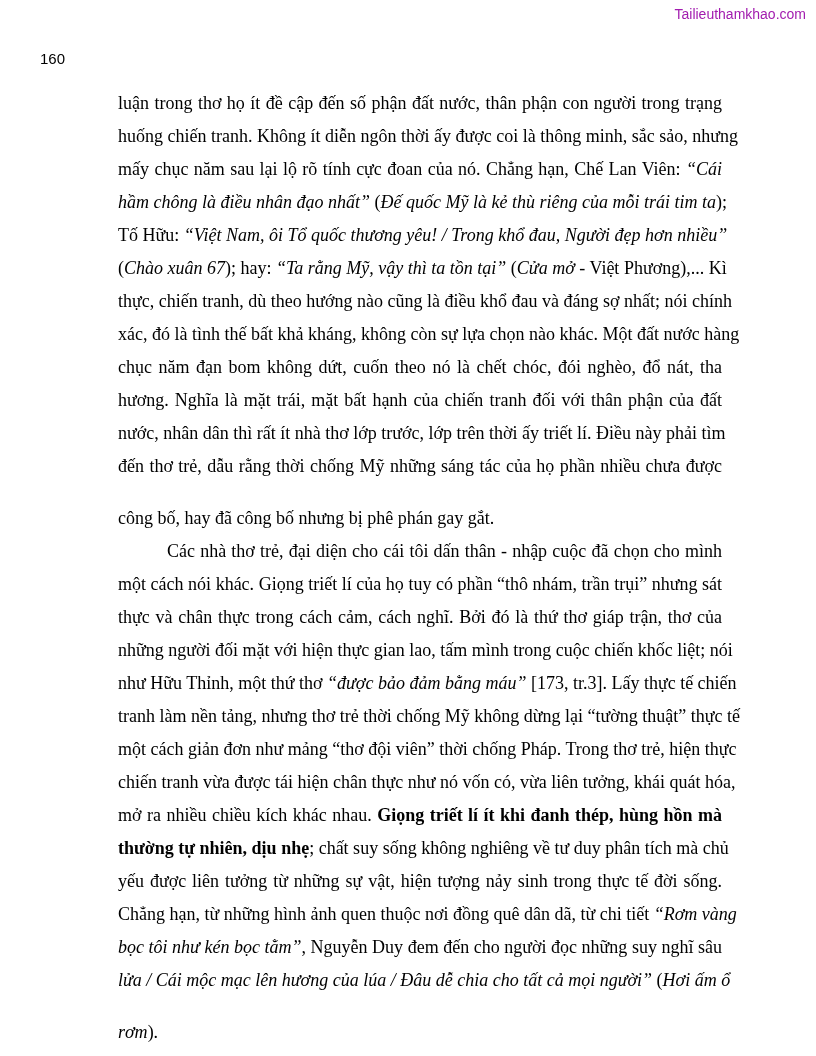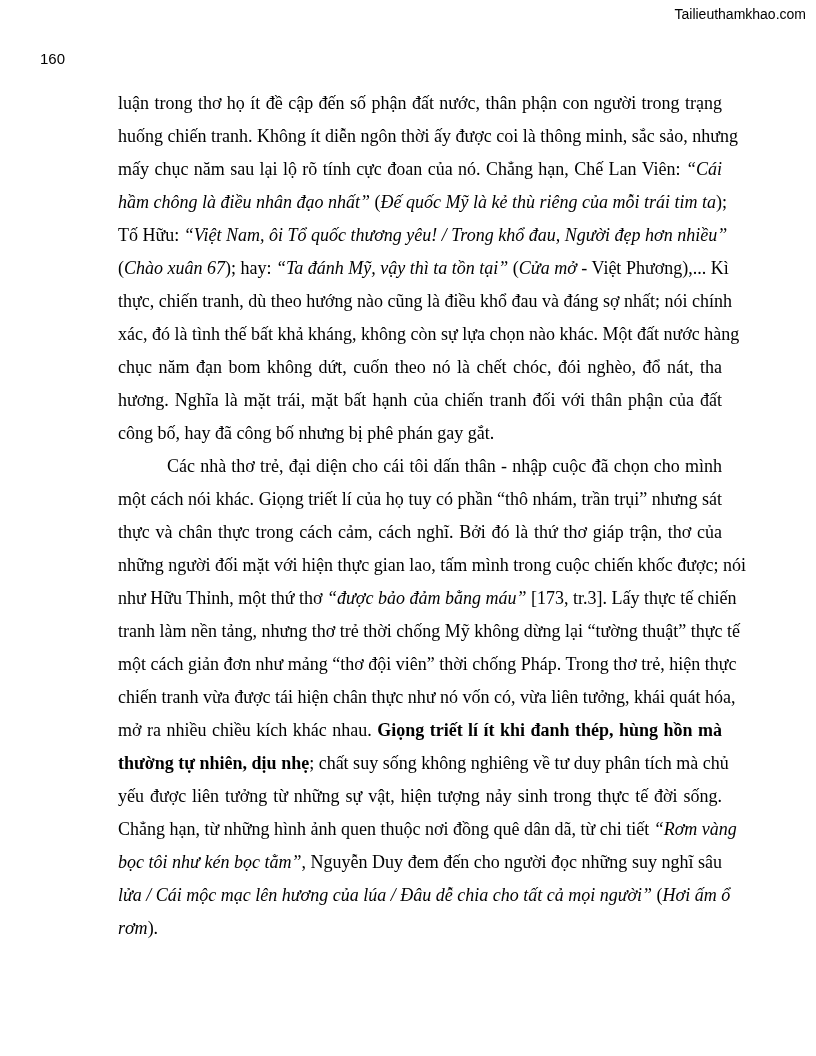--- a/index.html
+++ b/index.html
@@ -1,50 +1,52 @@
 <!DOCTYPE html>
 <html><head>
 <meta charset="utf-8">
 <style>
   html, body { margin:0; padding:0; background:#ffffff; }
   body { width:816px; height:1056px; position:relative; overflow:hidden; font-family:"Liberation Serif", serif; color:#000; }
-  .watermark { position:absolute; top:6px; right:10px; font-family:"Liberation Sans", sans-serif; font-size:14px; color:#000000; }
+  .watermark { position:absolute; top:6px; right:10px; font-family:"Liberation Sans", sans-serif; font-size:14px; color:#a21caf; }
   .page-num { position:absolute; top:50px; left:0; width:816px; text-align:left; font-family:"Liberation Sans", sans-serif; font-size:15px;padding-left:40px; }
   .body { position:absolute; top:87px; left:118px; width:604px; }
   .line { display:block; height:33px; line-height:33px; font-size:18px; white-space:nowrap; text-align:justify; text-align-last:justify; }
-  .line.last { text-align-last:left; }
+  .line.last { text-align-last:left;margin-top:19px; }
   .indent { text-indent:49px; }
   i { }
   b { font-weight:bold; }
 </style>
 </head>
 <body>
 
 <div class="watermark">Tailieuthamkhao.com</div>
 <div class="page-num">160</div>
 
 <div class="body" id="doc-body">
     <div>
       <span class="line"><span>luận trong thơ họ ít đề cập đến số phận đất nước, thân phận con người trong trạng</span></span>
       <span class="line"><span>huống chiến tranh. Không ít diễn ngôn thời ấy được coi là thông minh, sắc sảo, nhưng</span></span>
       <span class="line"><span>mấy chục năm sau lại lộ rõ tính cực đoan của nó. Chẳng hạn, Chế Lan Viên: </span><i>“Cái</i></span>
       <span class="line"><i>hầm chông là điều nhân đạo nhất”</i><span> (</span><i>Đế quốc Mỹ là kẻ thù riêng của mỗi trái tim ta</i><span>);</span></span>
       <span class="line"><span>Tố Hữu: </span><i>“Việt Nam, ôi Tổ quốc thương yêu! / Trong khổ đau, Người đẹp hơn nhiều”</i></span>
-      <span class="line"><span>(</span><i>Chào xuân 67</i><span>); hay: </span><i>“Ta đánh Mỹ, vậy thì ta tồn tại”</i><span> (</span><i>Cửa mở</i><span> - Việt Phương),... Kì</span></span>
+      <span class="line"><span>(</span><i>Chào xuân 67</i><span>); hay: </span><i>“Ta rằng Mỹ, vậy thì ta tồn tại”</i><span> (</span><i>Cửa mở</i><span> - Việt Phương),... Kì</span></span>
       <span class="line"><span>thực, chiến tranh, dù theo hướng nào cũng là điều khổ đau và đáng sợ nhất; nói chính</span></span>
       <span class="line"><span>xác, đó là tình thế bất khả kháng, không còn sự lựa chọn nào khác. Một đất nước hàng</span></span>
       <span class="line"><span>chục năm đạn bom không dứt, cuốn theo nó là chết chóc, đói nghèo, đổ nát, tha</span></span>
       <span class="line"><span>hương. Nghĩa là mặt trái, mặt bất hạnh của chiến tranh đối với thân phận của đất</span></span>
+      <span class="line"><span>nước, nhân dân thì rất ít nhà thơ lớp trước, lớp trên thời ấy triết lí. Điều này phải tìm</span></span>
+      <span class="line"><span>đến thơ trẻ, dẫu rằng thời chống Mỹ những sáng tác của họ phần nhiều chưa được</span></span>
       <span class="line last"><span>công bố, hay đã công bố nhưng bị phê phán gay gắt.</span></span>
     </div>
     <div>
       <span class="line indent"><span>Các nhà thơ trẻ, đại diện cho cái tôi dấn thân - nhập cuộc đã chọn cho mình</span></span>
       <span class="line"><span>một cách nói khác. Giọng triết lí của họ tuy có phần “thô nhám, trần trụi” nhưng sát</span></span>
       <span class="line"><span>thực và chân thực trong cách cảm, cách nghĩ. Bởi đó là thứ thơ giáp trận, thơ của</span></span>
-      <span class="line"><span>những người đối mặt với hiện thực gian lao, tấm mình trong cuộc chiến khốc được; nói</span></span>
+      <span class="line"><span>những người đối mặt với hiện thực gian lao, tấm mình trong cuộc chiến khốc liệt; nói</span></span>
       <span class="line"><span>như Hữu Thỉnh, một thứ thơ </span><i>“được bảo đảm bằng máu”</i><span> [173, tr.3]. Lấy thực tế chiến</span></span>
       <span class="line"><span>tranh làm nền tảng, nhưng thơ trẻ thời chống Mỹ không dừng lại “tường thuật” thực tế</span></span>
       <span class="line"><span>một cách giản đơn như mảng “thơ đội viên” thời chống Pháp. Trong thơ trẻ, hiện thực</span></span>
       <span class="line"><span>chiến tranh vừa được tái hiện chân thực như nó vốn có, vừa liên tưởng, khái quát hóa,</span></span>
       <span class="line"><span>mở ra nhiều chiều kích khác nhau. </span><b>Giọng triết lí ít khi đanh thép, hùng hồn mà</b></span>
       <span class="line"><b>thường tự nhiên, dịu nhẹ</b><span>; chất suy sống không nghiêng về tư duy phân tích mà chủ</span></span>
       <span class="line"><span>yếu được liên tưởng từ những sự vật, hiện tượng nảy sinh trong thực tế đời sống.</span></span>
       <span class="line"><span>Chẳng hạn, từ những hình ảnh quen thuộc nơi đồng quê dân dã, từ chi tiết </span><i>“Rơm vàng</i></span>
       <span class="line"><i>bọc tôi như kén bọc tằm”</i><span>, Nguyễn Duy đem đến cho người đọc những suy nghĩ sâu</span></span>
       <span class="line"><i>lửa / Cái mộc mạc lên hương của lúa / Đâu dễ chia cho tất cả mọi người”</i><span> (</span><i>Hơi ấm ổ</i></span>

